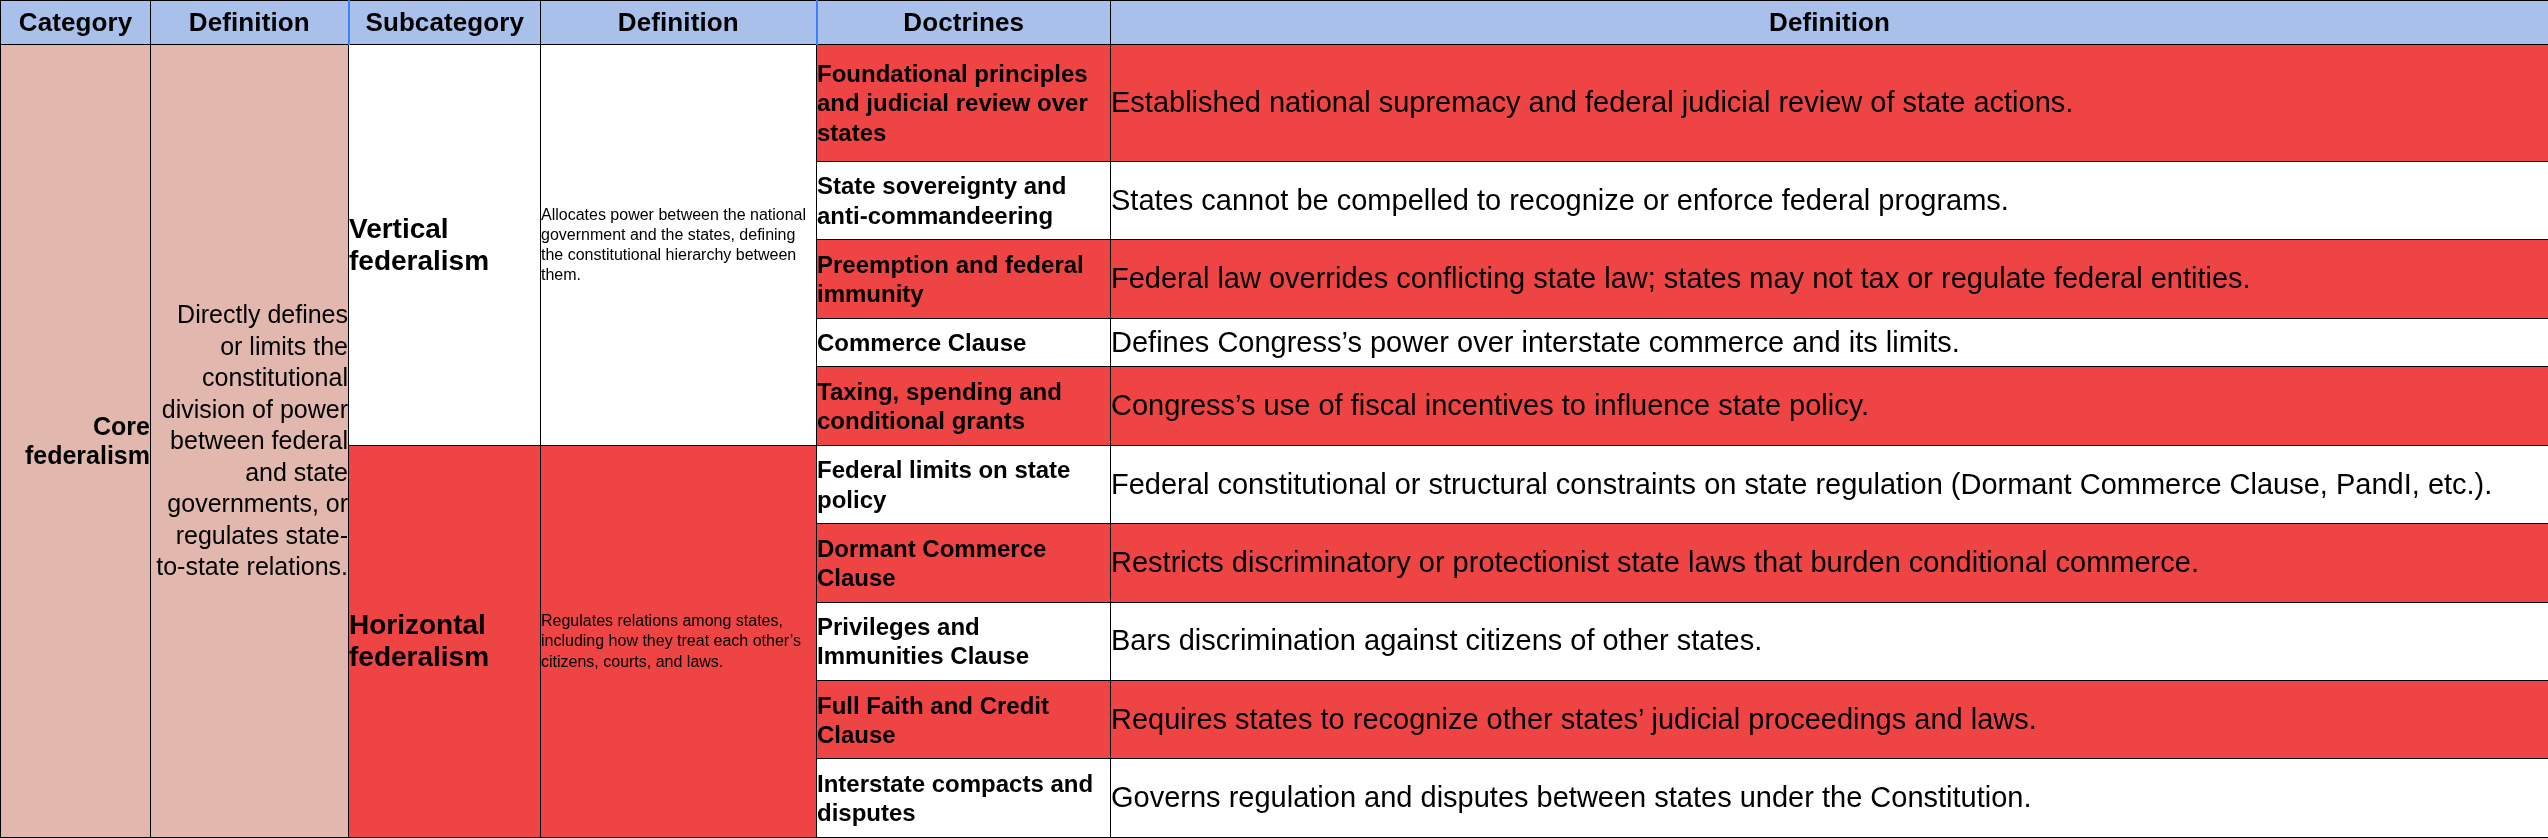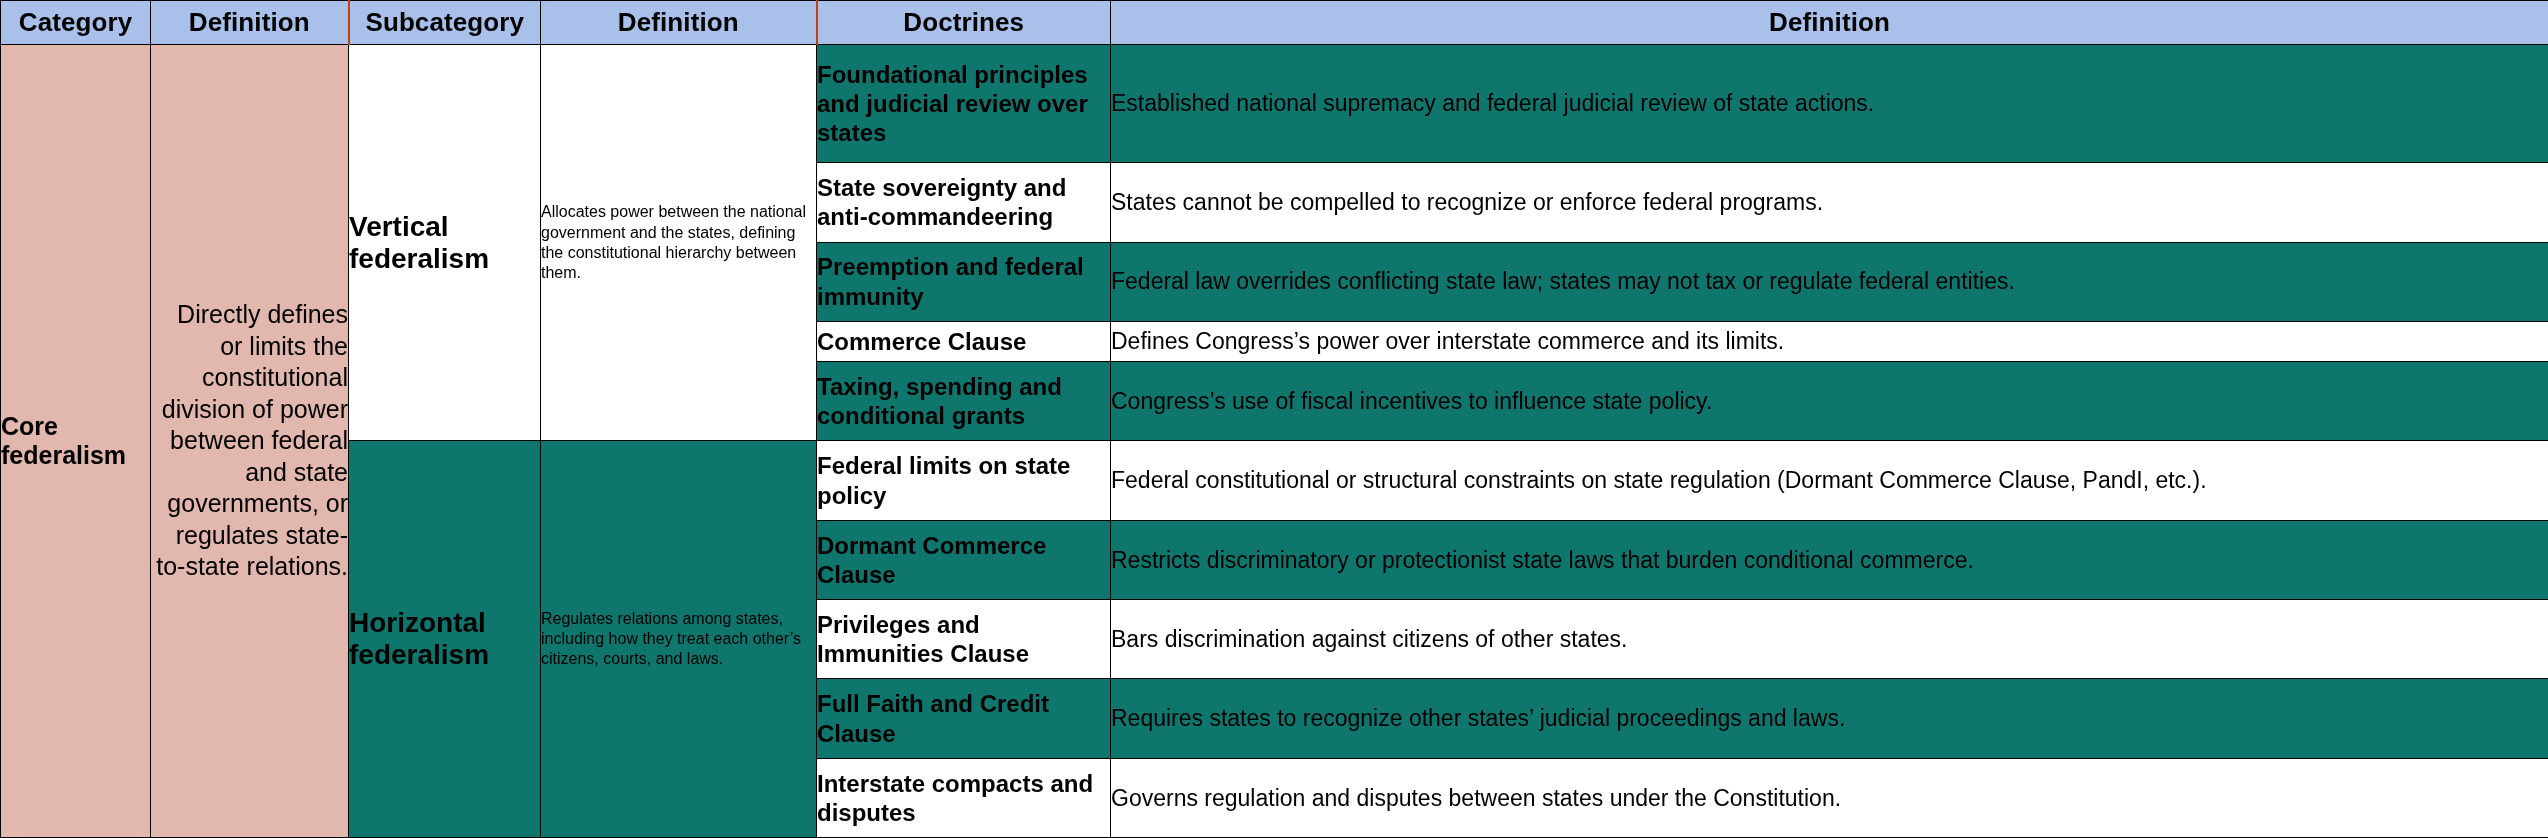--- a/index.html
+++ b/index.html
@@ -26,36 +26,36 @@
     background:#a8c0ea;
     color:#000000;
     font-size:26px;
     font-weight:bold;
     text-align:center;
     height:44px;
     border:1px solid #000000;
     border-bottom:3px solid #000000;
     letter-spacing:0.1px;
   }
-  thead th.hdr-sub{border-left:2px solid #c2410c;}
+  thead th.hdr-sub{border-left:2px solid #3b82f6;}
   
   col.c-category{width:150px;}
   col.c-catdef{width:198px;}
   col.c-subcat{width:192px;}
   col.c-subdef{width:276px;}
   col.c-doctrine{width:294px;}
   col.c-docdef{width:1438px;}
 
   
   td.cat-cell{
     background:#e2b7ad;
     font-size:25px;
     font-weight:bold;
     padding:0 6px 0 7px;
-    text-align:left;
+    text-align:right;
     border-right:1px solid #8d8d8d;
   }
   td.cat-def-cell{
     background:#e2b7ad;
     font-size:25px;
     font-weight:normal;
     line-height:1.26;
     padding:0 8px 0 9px;
     text-align:right;
     border-right:2px solid #000000;
@@ -73,36 +73,36 @@
   }
   td.sub-def-cell{
     font-size:16px;
     line-height:1.26;
     padding:0 10px 0 9px;
     text-align:left;
     border-right:2px solid #000000;
     border-left:1px solid #8d8d8d;
   }
   .bg-white{background:#ffffff;}
-  .bg-gray{background:#0f766e;}
+  .bg-gray{background:#ef4444;}
 
   
   td.doc-cell{
     font-size:24px;
     font-weight:bold;
     line-height:1.22;
     padding:3px 6px 3px 8px;
     text-align:left;
     border-left:2px solid #000000;
     border-right:1px solid #9a9a9a;
     border-top:1px solid #b0b0b0;
     border-bottom:1px solid #b0b0b0;
   }
   td.doc-def-cell{
-    font-size:23px;
+    font-size:29px;
     font-weight:normal;
     line-height:1.24;
     padding:3px 10px 3px 10px;
     text-align:left;
     border-left:1px solid #9a9a9a;
     border-right:1px solid #000000;
     border-top:1px solid #b0b0b0;
     border-bottom:1px solid #b0b0b0;
     margin-top:38px;
   }

